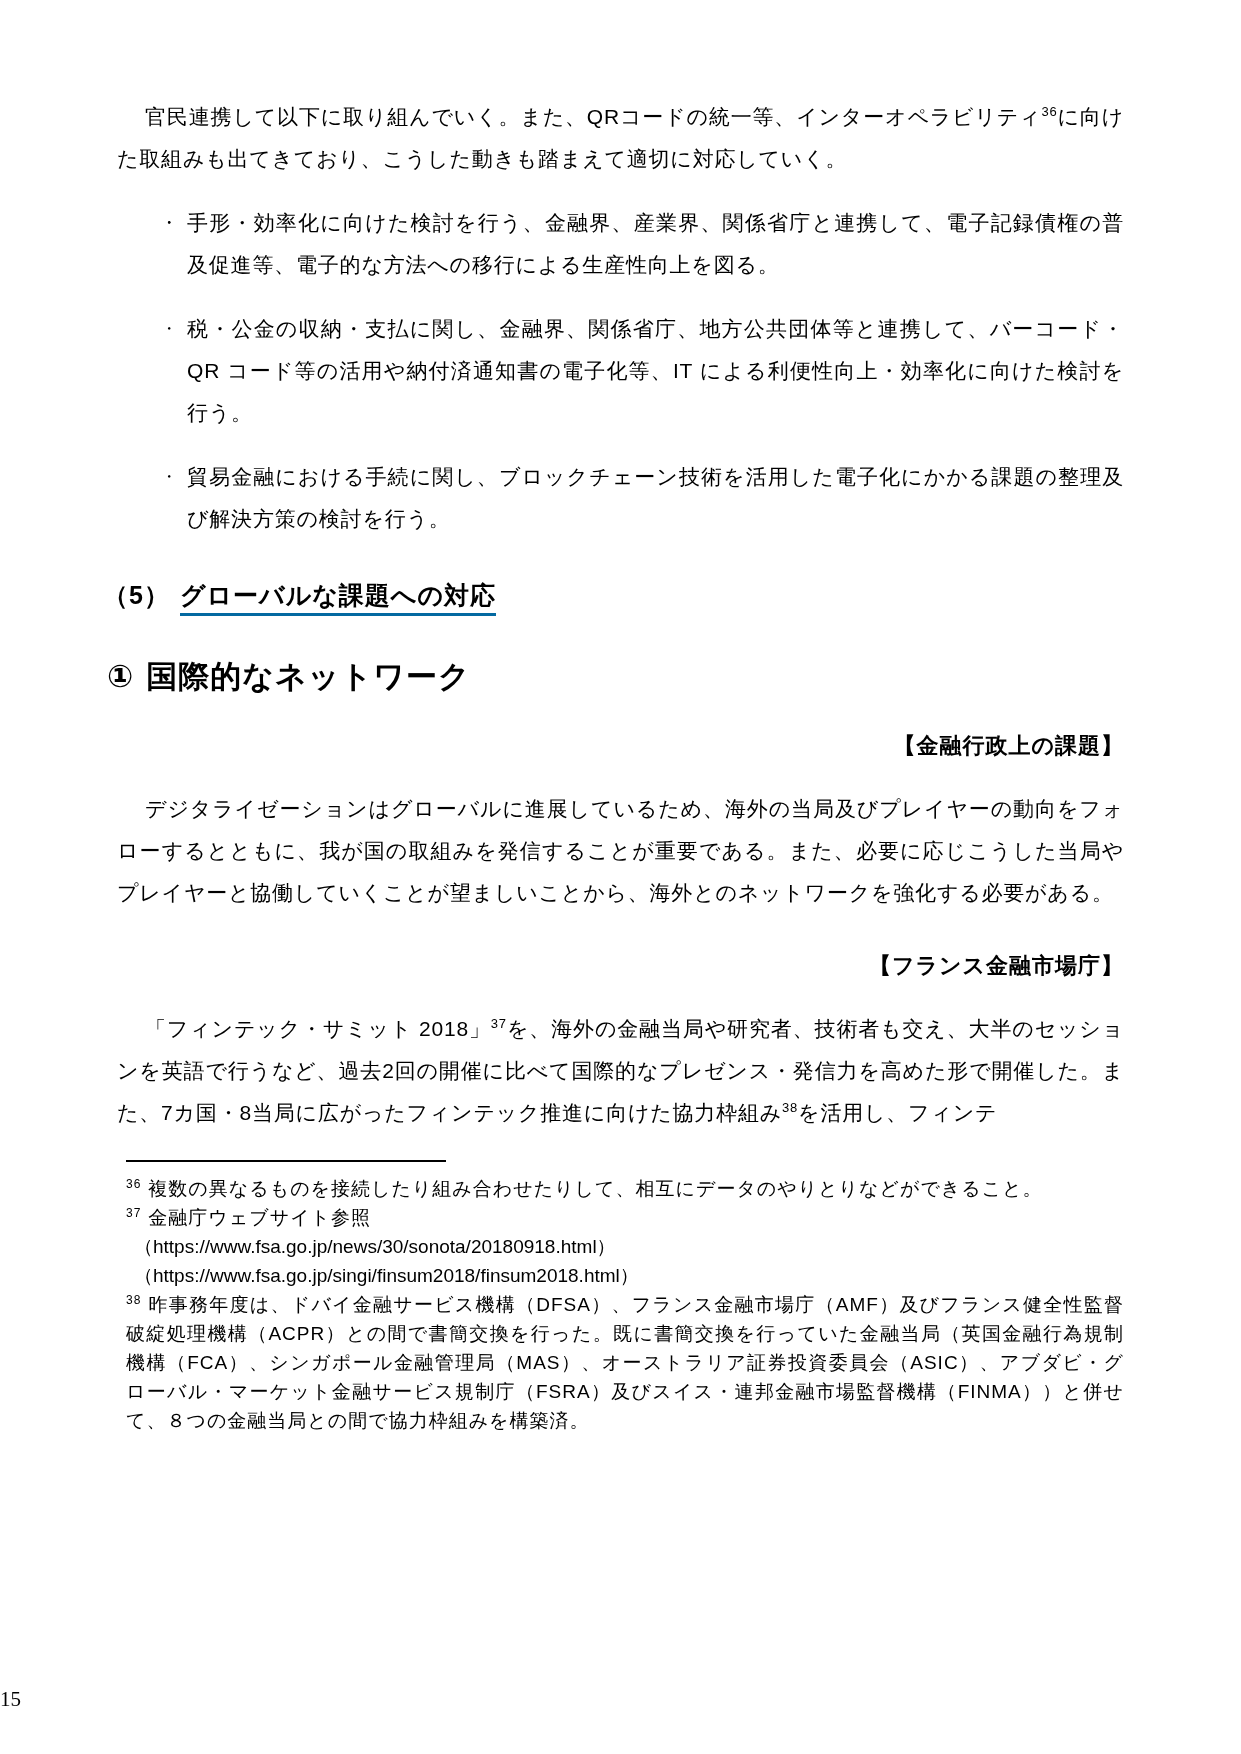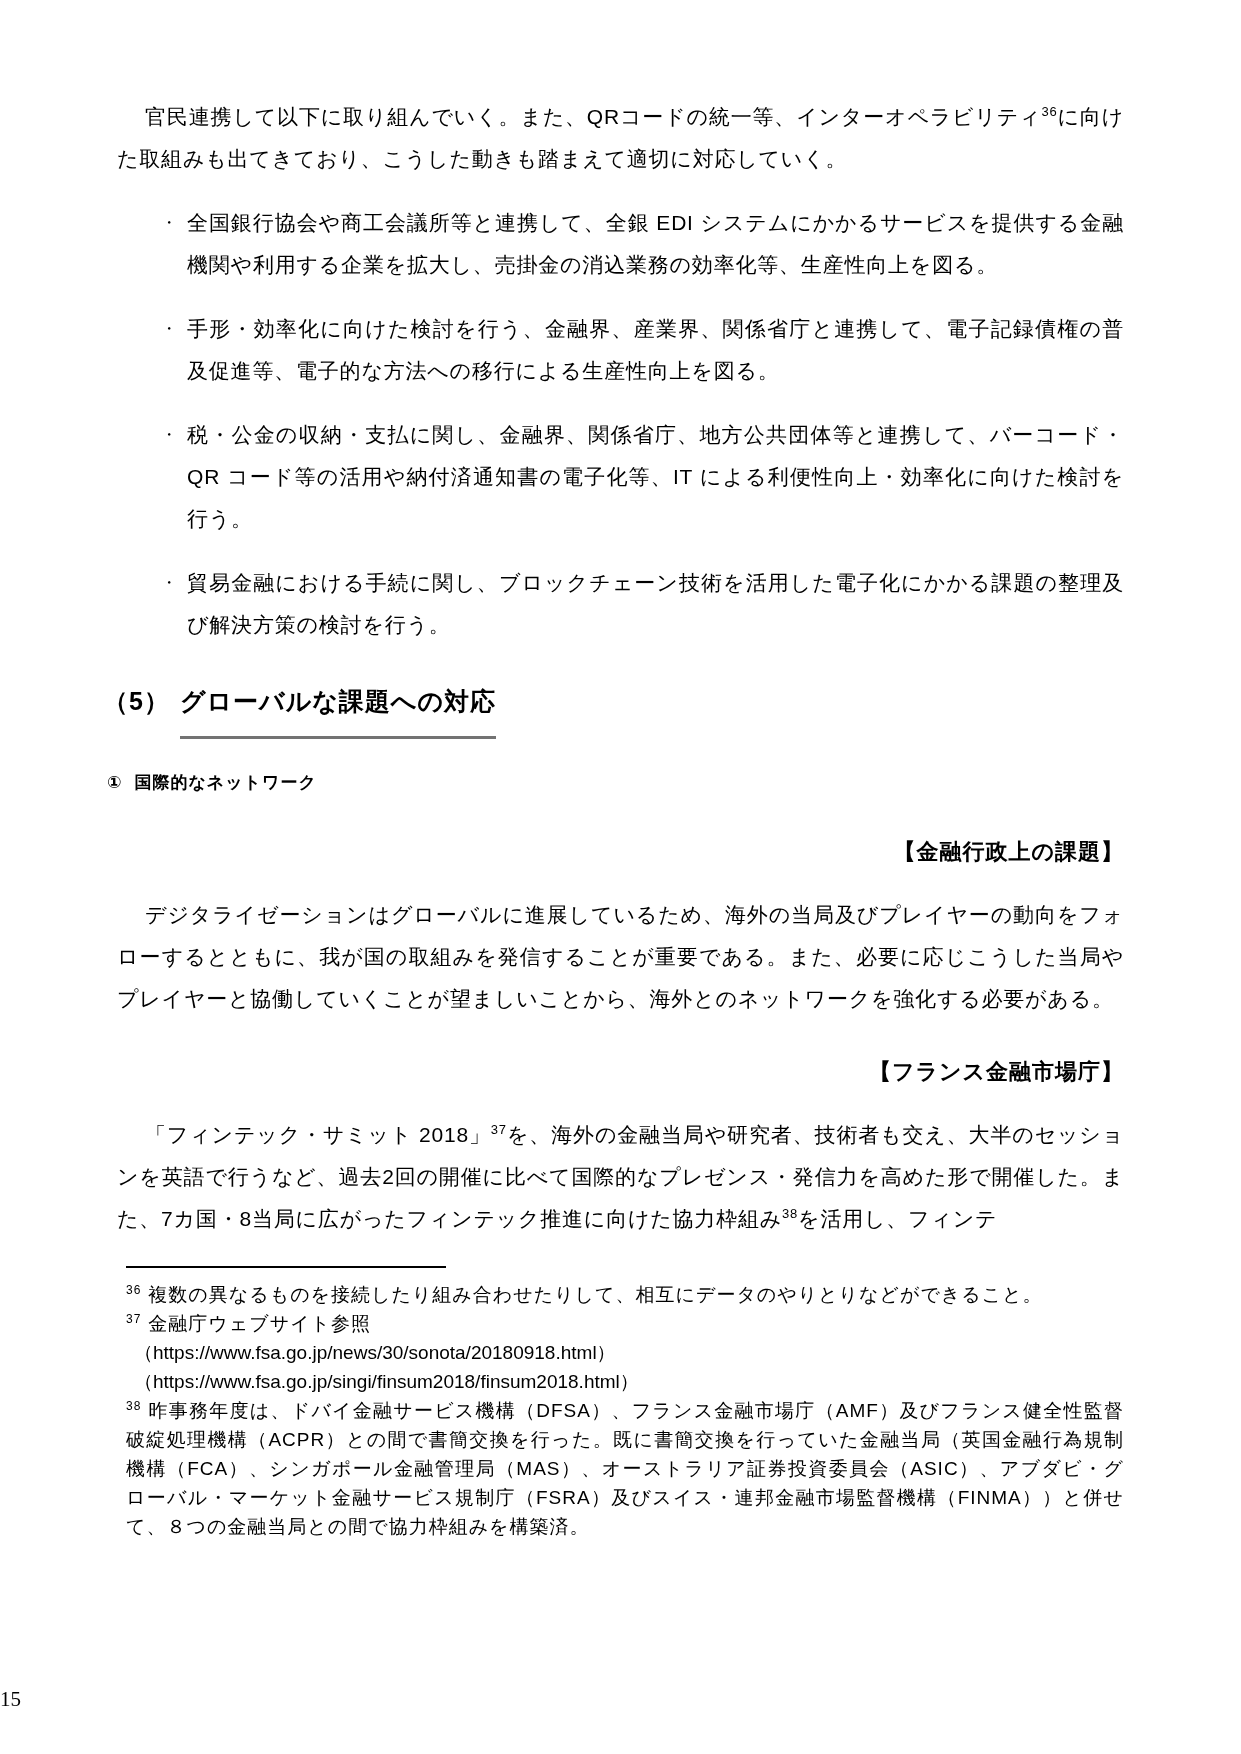--- a/index.html
+++ b/index.html
@@ -49,26 +49,26 @@
   }
   .h5 {
     margin: 38px 0 0 -14px;
     font-size: 25px;
     font-weight: bold;
     line-height: 34px;
     letter-spacing: 1px;
   }
   .h5 .hnum { margin-right: 10px; }
   .h5 .hunder {
-    border-bottom: 3px solid #737373;
-    padding-bottom: 21px;
+    border-bottom: 3px solid #0369a1;
+    padding-bottom: 4px;
   }
   .hcircle {
     margin: 48px 0 0 -10px;
-    font-size: 17px;
+    font-size: 31px;
     font-weight: bold;
     line-height: 34px;
     letter-spacing: 1px;
   }
   .hcircle .hnum { margin-right: 12px; }
   .bracket-heading {
     margin: 36px 0 0 -6px;
     font-size: 22px;
     font-weight: bold;
     line-height: 32px;
@@ -113,21 +113,20 @@
 <body>
 
 <div class="page">
   <div class="content">
 
     <p class="body-par indent"><span>官民連携して以下に取り組んでいく。また、QRコードの統一等、インターオペラビリティ</span><sup>36</sup><span>に向けた取組みも出てきており、こうした動きも踏まえて適切に対応していく。</span></p>
 
     <ul class="bullets">
       <li class="bullet">
         <span class="marker">・</span>
-        <span>全国銀行協会や商工会議所等と連携して、全銀 EDI システムにかかるサービスを提供する金融機関や利用する企業を拡大し、売掛金の消込業務の効率化等、生産性向上を図る。</span>
       </li>
       <li class="bullet">
         <span class="marker">・</span>
         <span>手形・効率化に向けた検討を行う、金融界、産業界、関係省庁と連携して、電子記録債権の普及促進等、電子的な方法への移行による生産性向上を図る。</span>
       </li>
       <li class="bullet">
         <span class="marker">・</span>
         <span>税・公金の収納・支払に関し、金融界、関係省庁、地方公共団体等と連携して、バーコード・QR コード等の活用や納付済通知書の電子化等、IT による利便性向上・効率化に向けた検討を行う。</span>
       </li>
       <li class="bullet">

